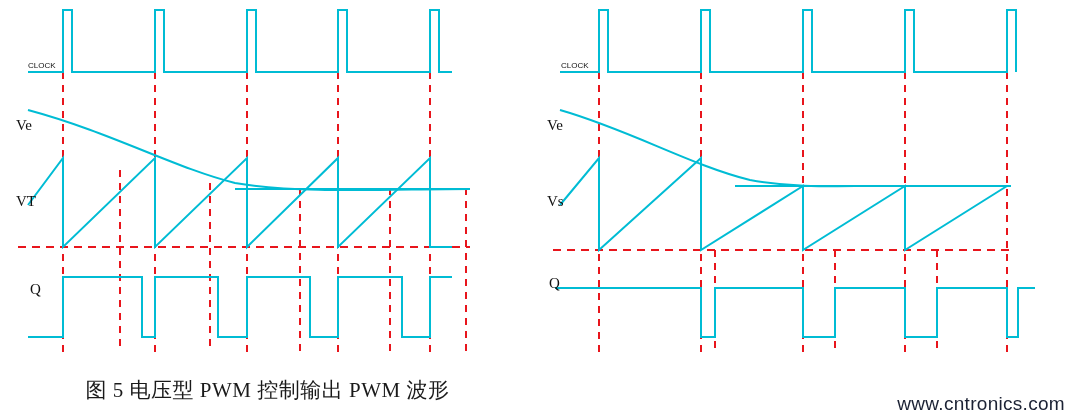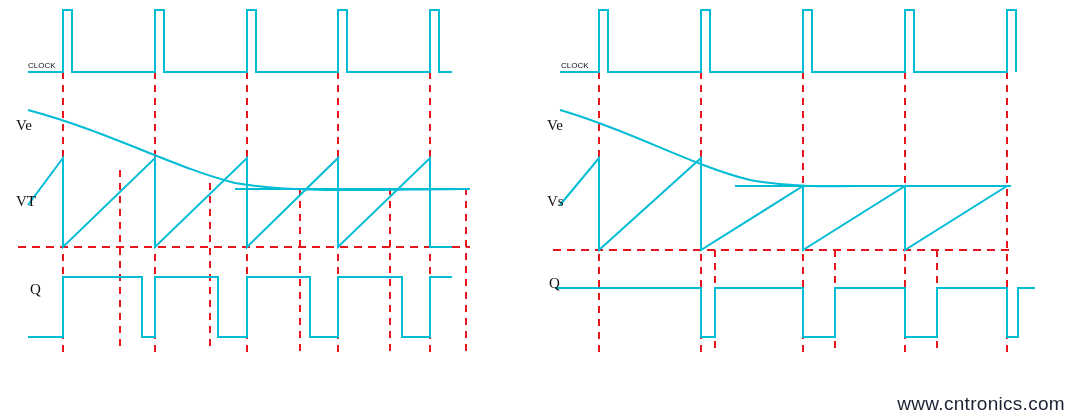--- a/index.html
+++ b/index.html
@@ -76,20 +76,21 @@
                L218,277 L218,337 L247,337 L247,277
                L310,277 L310,337 L338,337 L338,277
                L402,277 L402,337 L430,337 L430,277 L452,277"></path>
 
       <text class="lbl lbl-small" x="28" y="68" font-size="8" fill="#00bcd4">CLOCK</text>
       <text class="lbl" x="16" y="130" font-size="15">Ve</text>
       <text class="lbl" x="16" y="206" font-size="15">VT</text>
       <text class="lbl" x="30" y="294" font-size="15">Q</text>
     </svg>
 
+    <div class="caption">图 5  电压型 PWM 控制输出 PWM 波形</div>
   </div>
 
   <div class="figure-panel right">
     <svg class="plot" width="536" height="372" viewBox="0 0 536 372">
 
       <g stroke="#e8151c" stroke-width="2" stroke-dasharray="7,6" fill="none">
         <line x1="64" y1="72" x2="64" y2="352"></line>
         <line x1="166" y1="72" x2="166" y2="352"></line>
         <line x1="268" y1="72" x2="268" y2="352"></line>
         <line x1="370" y1="72" x2="370" y2="352"></line>

